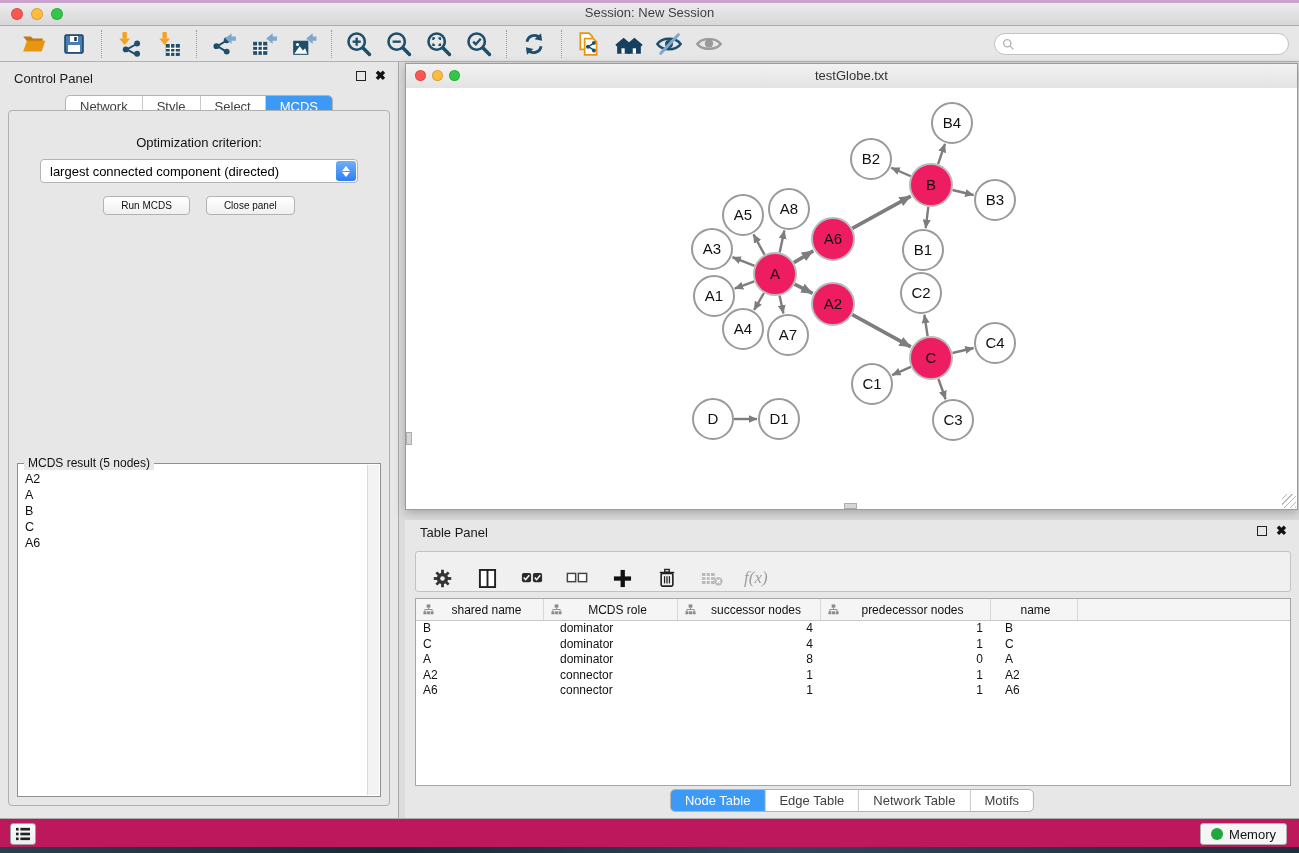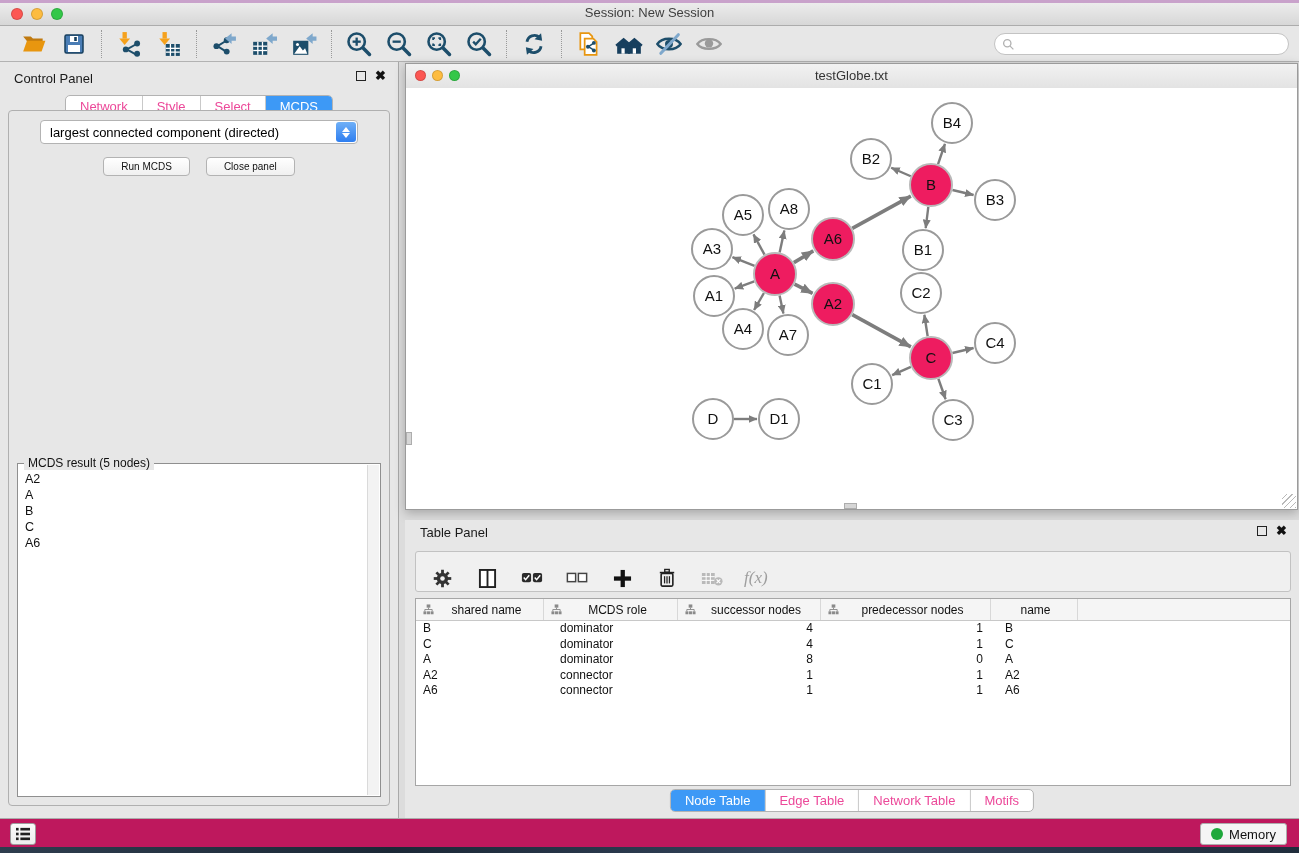--- a/index.html
+++ b/index.html
@@ -31,21 +31,21 @@
   
   .control-panel { position:absolute; left:0; top:62px; width:399px; height:756px; background:#E7E7E7;
     border-right:1px solid #A9A9A9; }
   .panel-title { position:absolute; left:14px; top:9px; font-size:13px; color:#1A1A1A; }
   .panel-ctrls { position:absolute; right:12px; top:9px; display:flex; gap:9px; align-items:center; }
   .float-glyph { width:10px; height:10px; border:1.5px solid #222; display:inline-block; }
   .close-glyph { font-size:13px; font-weight:bold; color:#111; line-height:10px; }
 
   .seg-tabs { position:absolute; display:flex; background:#fff; border:1px solid #B3B3B3; border-radius:5px;
     overflow:hidden; font-size:13px; }
-  .seg-tab { padding:3px 14px; color:#ec4899; border-left:1px solid #C9C9C9; cursor:default; white-space:nowrap; }
+  .seg-tab { padding:3px 14px; color:#404040; border-left:1px solid #C9C9C9; cursor:default; white-space:nowrap; }
   .seg-tab:first-child { border-left:none; }
   .seg-tab.active { background:#3D99F6; color:#fff; }
   .cp-tabs { top:33px; left:50%; transform:translateX(-50%); }
 
   .cp-content { position:absolute; left:8px; right:8px; top:48px; bottom:12px;
     border:1px solid #B0B0B0; border-radius:4px; background:#E7E7E7; }
   .opt-label { text-align:center; margin-top:24px; font-size:13px; color:#111; }
   .combo { position:relative; width:318px; height:24px; margin:9px auto 0 auto; background:#fff;
     border:1px solid #B3B3B3; border-radius:4px; font-size:13px; }
   .combo .val { position:absolute; left:9px; top:4px; white-space:nowrap; }
@@ -296,20 +296,21 @@
       <span class="float-glyph"></span>
       <span class="close-glyph">✖</span>
     </div>
     <div class="seg-tabs cp-tabs">
       <span class="seg-tab">Network</span>
       <span class="seg-tab">Style</span>
       <span class="seg-tab">Select</span>
       <span class="seg-tab active">MCDS</span>
     </div>
     <div class="cp-content">
+      <div class="opt-label">Optimization criterion:</div>
       <div class="combo">
         <span class="val">largest connected component (directed)</span>
         <span class="stepper">
           <span class="chev up"></span>
             <span class="chev down"></span>
         </span>
       </div>
       <div class="btn-row">
         <button class="pushbtn">Run MCDS</button>
         <button class="pushbtn">Close panel</button>

